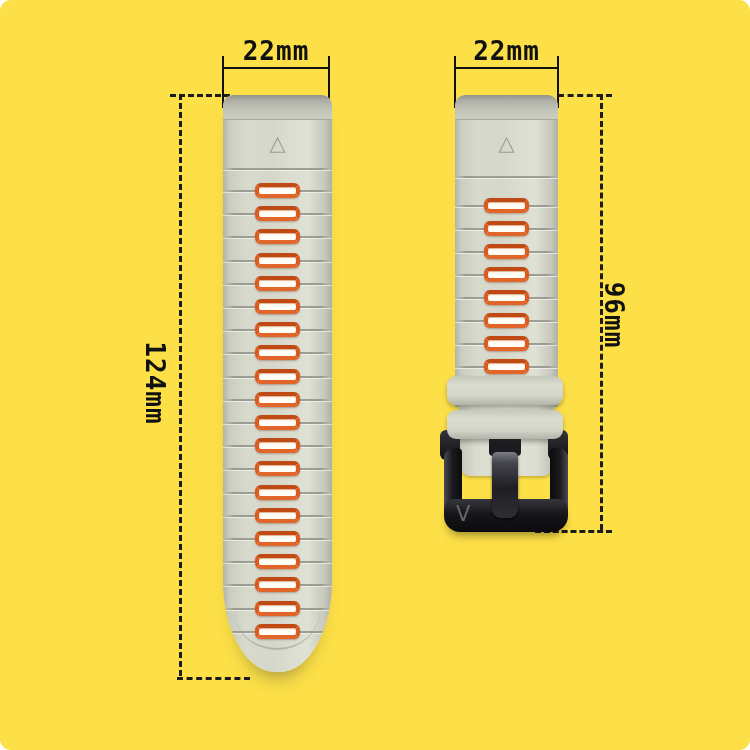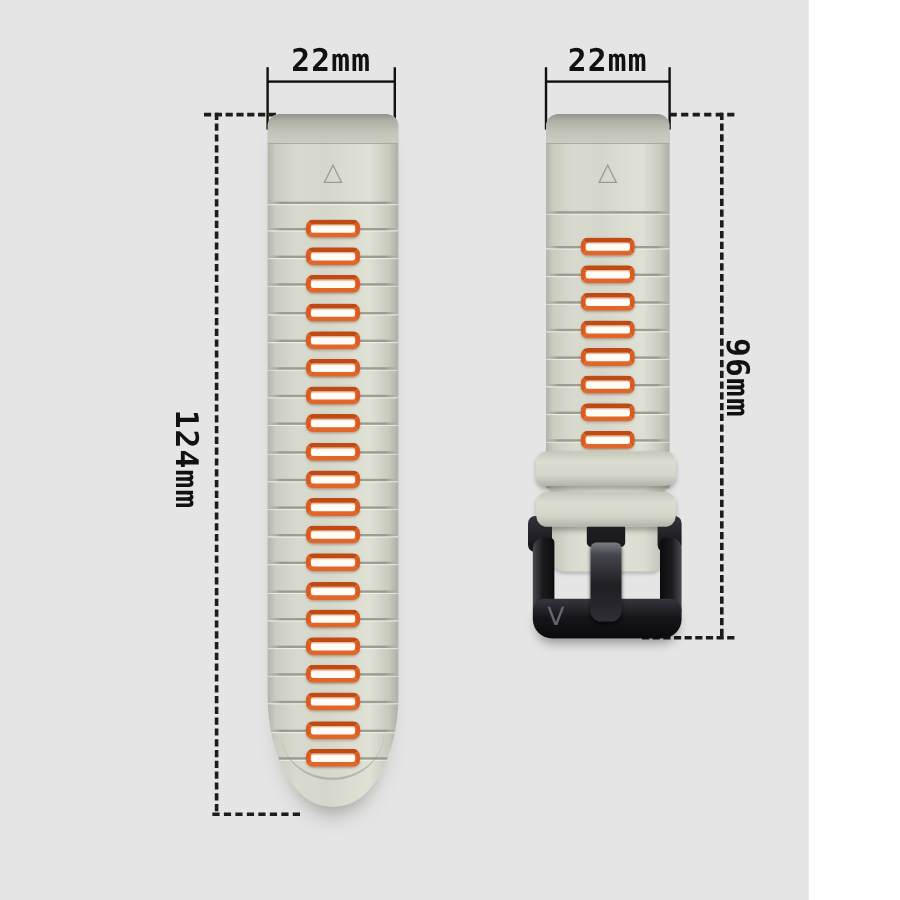--- a/index.html
+++ b/index.html
@@ -1,17 +1,17 @@
 <!DOCTYPE html>
 <html><head>
 <meta charset="utf-8">
 <style>
   html,body{margin:0;padding:0;background:#fff;}
-  .canvas{position:relative;width:674px;height:750px;background:#e5e5e5;overflow:hidden;
-          font-family:"DejaVu Sans",sans-serif;}
+  .canvas{position:relative;width:750px;height:750px;background:#fde047;overflow:hidden;
+          font-family:"DejaVu Sans",sans-serif;border-radius:11px;}
 
   
   .dim-label{position:absolute;font:bold 26px "DejaVu Sans Mono",monospace;color:#111;
              letter-spacing:1px;white-space:nowrap;}
   .dim-label.rot{transform:translate(-50%,-50%) rotate(90deg);}
   .dim-hline{position:absolute;height:2px;background:#111;}
   .dim-tick{position:absolute;width:2px;background:#111;}
   .dash-v{position:absolute;width:0;border-left:3px dashed #1c1c1c;}
   .dash-h{position:absolute;height:0;border-top:3px dashed #1c1c1c;}
 

